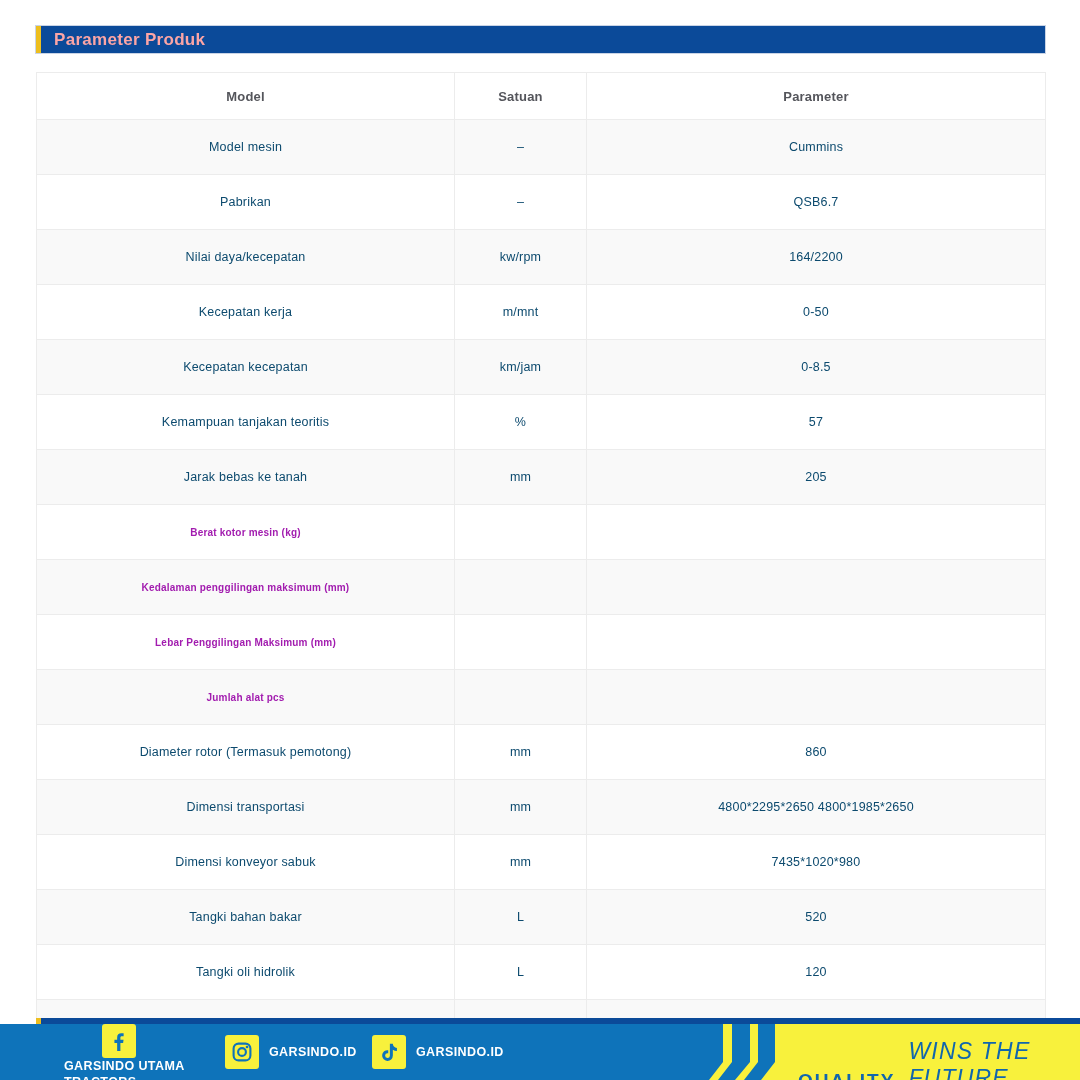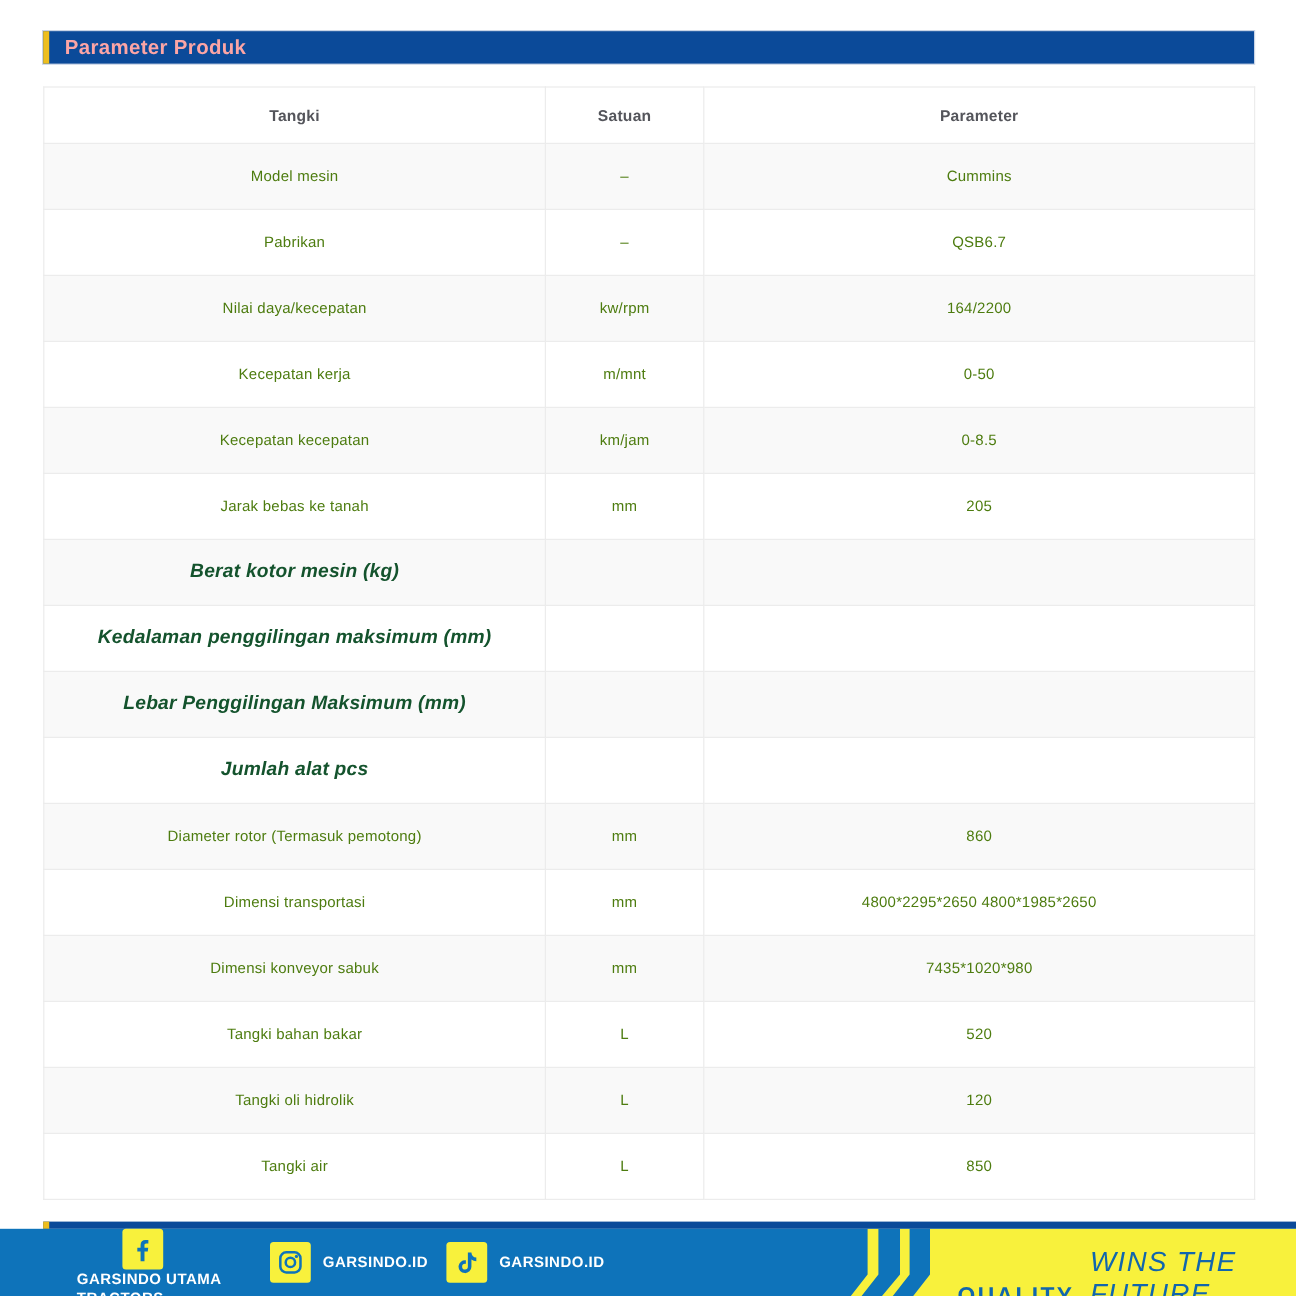--- a/index.html
+++ b/index.html
@@ -13,25 +13,25 @@
   .title-text{color:#fca5a5;font-size:17px;font-weight:bold;letter-spacing:.3px;padding-left:18px;}
 
   
   .table-wrap{position:absolute;left:36px;top:72px;width:1009px;}
   table.param{width:100%;border-collapse:collapse;table-layout:fixed;
               border:1px solid #e6e6e6;background:#ffffff;}
   table.param col.c1{width:418px;} table.param col.c2{width:132px;} table.param col.c3{width:459px;}
   table.param th{height:44px;font-size:13px;font-weight:bold;color:#54555b;
                  border:1px solid #ececec;text-align:center;vertical-align:middle;background:#ffffff;
                  letter-spacing:.2px;}
-  table.param td{height:52px;font-size:12.5px;color:#4d7c0f;border:1px solid #ececec;
+  table.param td{height:52px;font-size:12.5px;color:#0c4a6e;border:1px solid #ececec;
                  text-align:center;vertical-align:middle;letter-spacing:.2px;}
   table.param tbody tr:nth-child(odd) td{background:#f9f9f9;}
   table.param tbody tr:nth-child(even) td{background:#ffffff;}
-  table.param tr.bold-row td{font-weight:bold;color:#14532d;font-size:16px;font-style:italic;}
+  table.param tr.bold-row td{font-weight:bold;color:#a21caf;font-size:10px;}
 
   
   .next-strip{position:absolute;left:36px;top:1018px;width:1044px;height:6px;background:#0b4a99;}
   .next-strip .strip-accent{position:absolute;left:0;top:0;width:5px;height:6px;background:#edbe1e;}
 
   
   .footer{position:absolute;left:0;top:1024px;width:1080px;height:56px;background:#0e73ba;}
   .social-item{position:absolute;top:0;height:56px;display:flex;align-items:center;}
   .social-item .icon-box{width:34px;height:34px;background:#f8f13c;border-radius:3px;
                          display:flex;align-items:center;justify-content:center;flex:0 0 auto;}
@@ -58,21 +58,21 @@
 
   <div class="table-wrap">
     <table class="param">
       <colgroup>
           <col class="c1">
           <col class="c2">
           <col class="c3">
         </colgroup>
       <thead>
         <tr>
-          <th>Tangki</th>
+          <th>Model</th>
           <th>Satuan</th>
           <th>Parameter</th>
         </tr>
       </thead>
       <tbody>
     <tr>
       <td>Model mesin</td>
       <td>–</td>
       <td>Cummins</td>
     </tr>
@@ -94,20 +94,25 @@
       <td>m/mnt</td>
       <td>0-50</td>
     </tr>
 
     <tr>
       <td>Kecepatan kecepatan</td>
       <td>km/jam</td>
       <td>0-8.5</td>
     </tr>
 
+    <tr>
+      <td>Kemampuan tanjakan teoritis</td>
+      <td>%</td>
+      <td>57</td>
+    </tr>
 
     <tr>
       <td>Jarak bebas ke tanah</td>
       <td>mm</td>
       <td>205</td>
     </tr>
 
     <tr class="bold-row">
       <td>Berat kotor mesin (kg)</td>
       <td></td>

